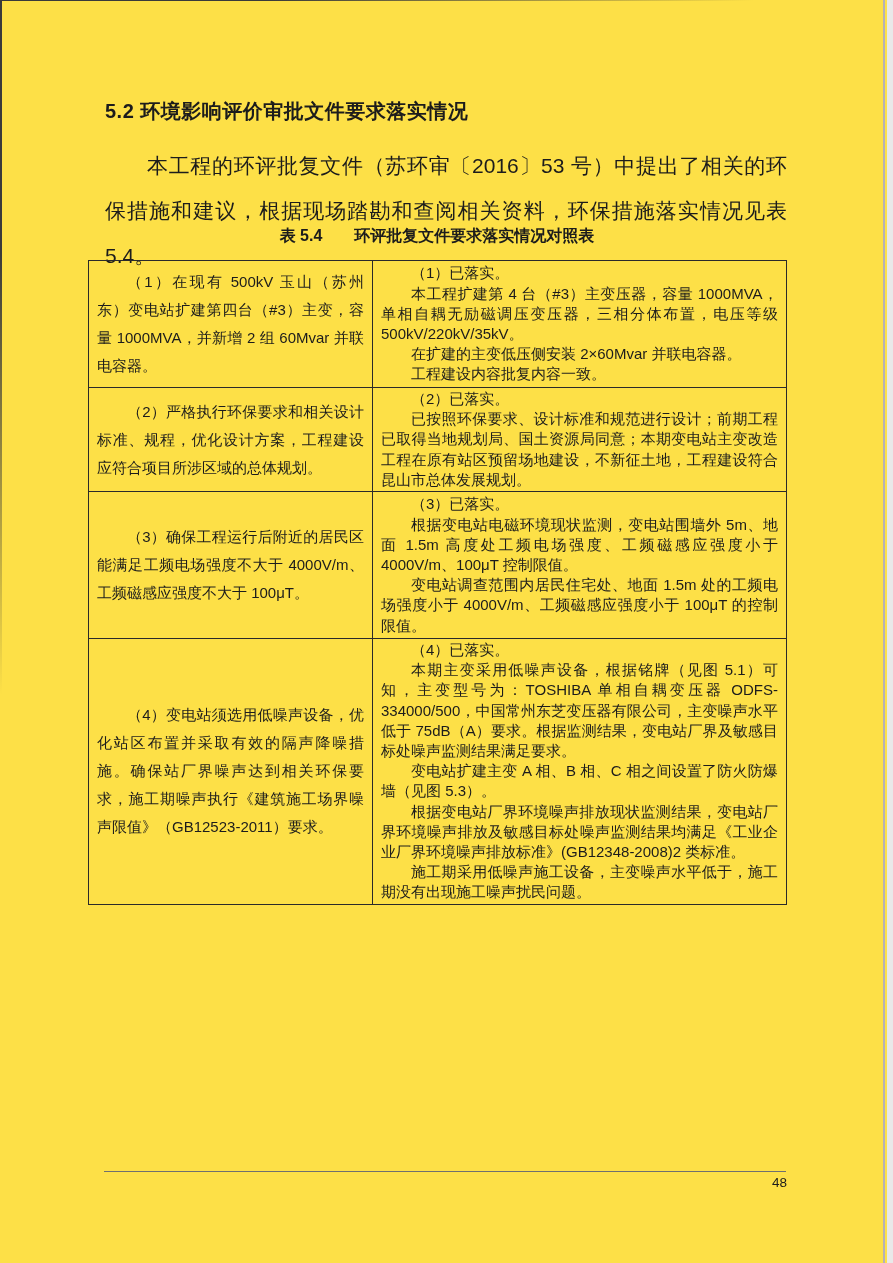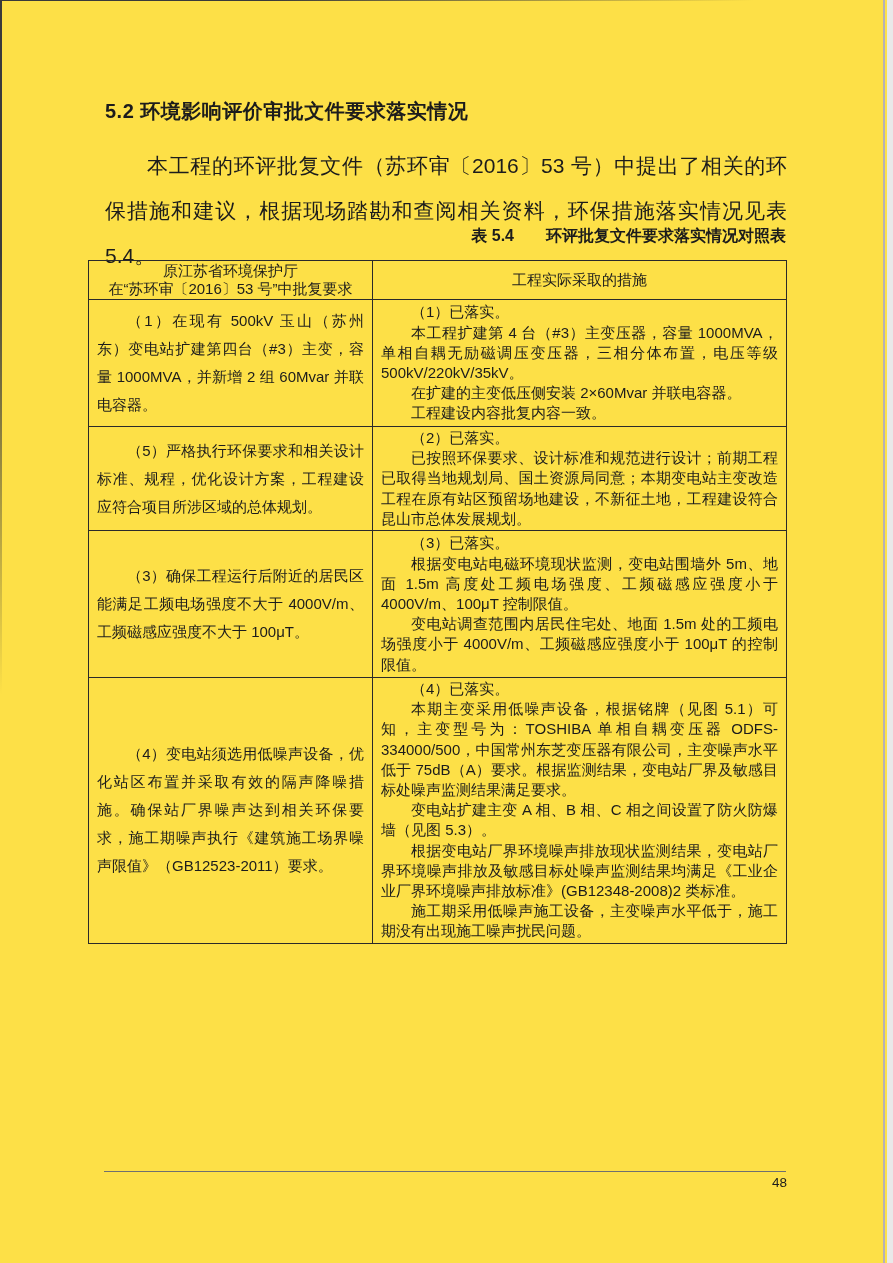--- a/index.html
+++ b/index.html
@@ -21,21 +21,21 @@
   .heading{
     position:absolute;left:105px;top:98px;width:720px;
     font-size:20px;font-weight:bold;letter-spacing:0.5px;margin:0;
   }
   .intro{
     position:absolute;left:105px;top:143px;width:682px;
     font-size:21px;line-height:45px;text-indent:2em;text-align:justify;margin:0;
   }
   .caption{
     position:absolute;left:88px;top:226px;width:698px;
-    text-align:right;font-weight:bold;font-size:16px;
+    text-align:center;font-weight:bold;font-size:16px;
   }
   .caption .cap-label{margin-right:2em;}
 
   table.cmp{
     position:absolute;left:88px;top:260px;width:698px;
     border-collapse:collapse;table-layout:fixed;
     font-size:15px;
   }
   table.cmp td{
     border:1px solid #2a2a2a;
@@ -82,43 +82,36 @@
   <div class="caption">
     <span class="cap-label">表 5.4</span><span>环评批复文件要求落实情况对照表</span>
   </div>
 
   <table class="cmp">
     <colgroup>
         <col class="c1">
         <col class="c2">
       </colgroup>
     <tbody>
-        <tr class="hdr">
-      <td class="hcell">
-        <div>原江苏省环境保护厅</div>
-        <div>在“苏环审〔2016〕53 号”中批复要求</div>
-      </td>
-      <td class="hcell">工程实际采取的措施</td>
-    </tr>
 
     <tr class="r1">
       <td class="req">
         <p>（1）在现有 500kV 玉山（苏州东）变电站扩建第四台（#3）主变，容量 1000MVA，并新增 2 组 60Mvar 并联电容器。</p>
       </td>
       <td class="meas">
         <p>（1）已落实。</p>
         <p>本工程扩建第 4 台（#3）主变压器，容量 1000MVA，单相自耦无励磁调压变压器，三相分体布置，电压等级 500kV/220kV/35kV。</p>
         <p>在扩建的主变低压侧安装 2×60Mvar 并联电容器。</p>
         <p>工程建设内容批复内容一致。</p>
       </td>
     </tr>
 
     <tr class="r2">
       <td class="req">
-        <p>（5）严格执行环保要求和相关设计标准、规程，优化设计方案，工程建设应符合项目所涉区域的总体规划。</p>
+        <p>（2）严格执行环保要求和相关设计标准、规程，优化设计方案，工程建设应符合项目所涉区域的总体规划。</p>
       </td>
       <td class="meas">
         <p>（2）已落实。</p>
         <p>已按照环保要求、设计标准和规范进行设计；前期工程已取得当地规划局、国土资源局同意；本期变电站主变改造工程在原有站区预留场地建设，不新征土地，工程建设符合昆山市总体发展规划。</p>
       </td>
     </tr>
 
     <tr class="r3">
       <td class="req">
         <p>（3）确保工程运行后附近的居民区能满足工频电场强度不大于 4000V/m、工频磁感应强度不大于 100μT。</p>

